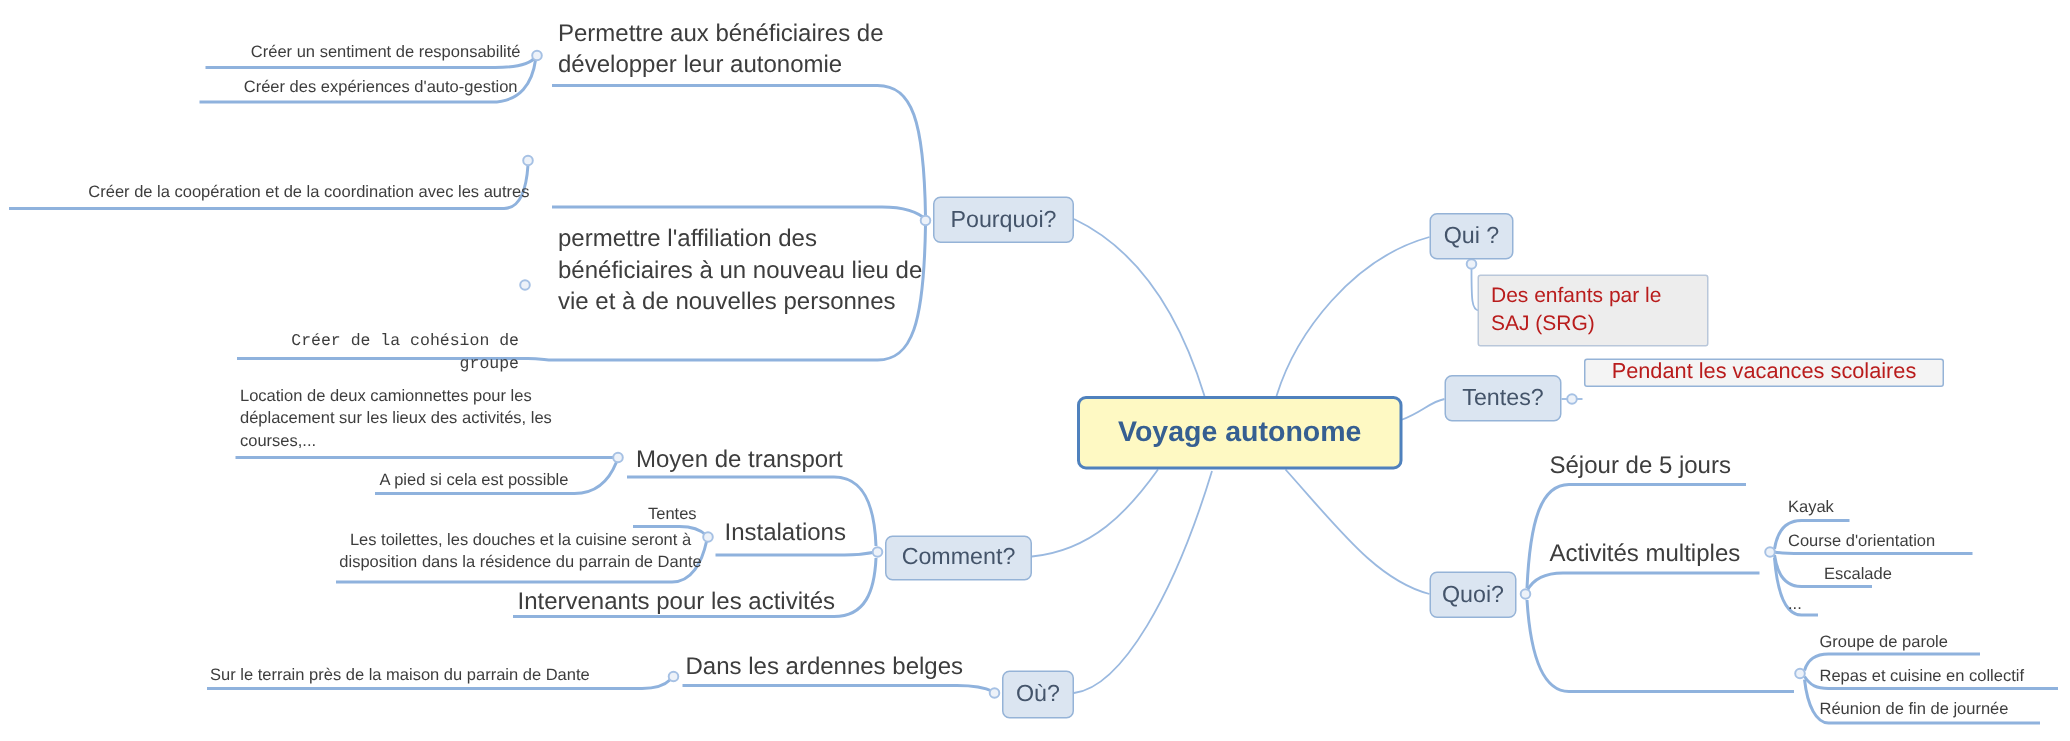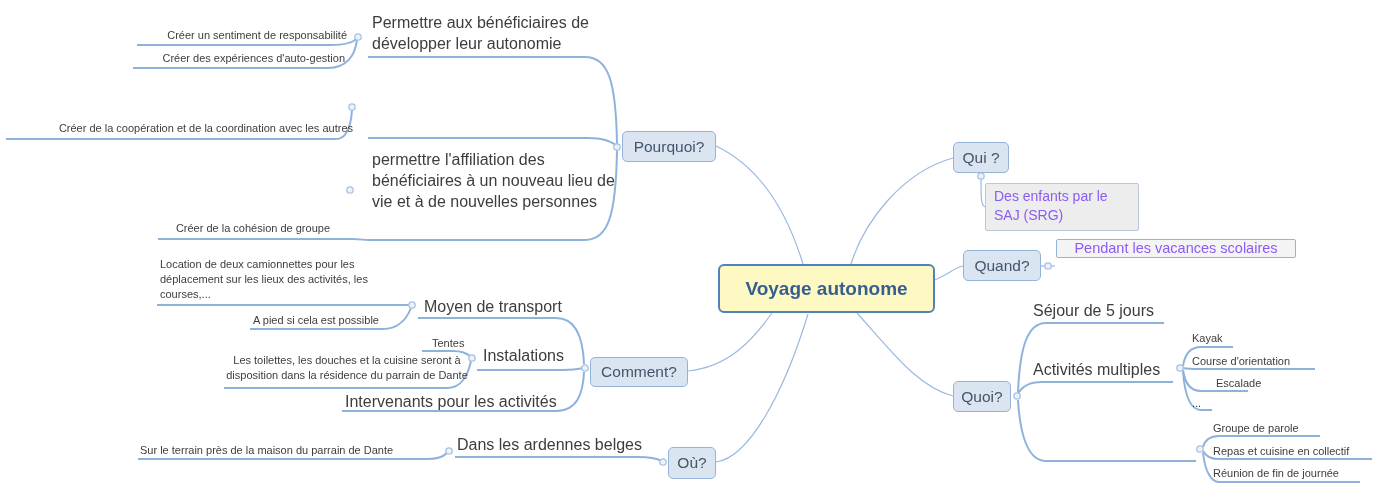--- a/index.html
+++ b/index.html
@@ -19,21 +19,21 @@
     background:#dbe5f1;border:1.5px solid #95b3d7;border-radius:5px;
     color:#44546a;font-size:15.5px;box-sizing:border-box;
   }
   .center-node{
     display:flex;align-items:center;justify-content:center;
     background:#fef9c3;border:2.5px solid #4f81bd;border-radius:6px;
     color:#365f91;font-size:19px;font-weight:600;box-sizing:border-box;
   }
   .answer{
     box-sizing:border-box;border-radius:2px;font-size:14px;line-height:19px;
-    padding:3px 8px;color:#8b5cf6;
+    padding:3px 8px;color:#b91c1c;
   }
   .answer-gray{background:#ededed;border:1.5px solid #b9c7da;}
   .answer-light{background:#f4f4f4;border:1.5px solid #95b3d7;display:flex;align-items:center;justify-content:center;font-size:14.5px;}
   .r{text-align:right;}
   .c{text-align:center;}
 </style>
 </head>
 <body>
 
 <div id="canvas">
@@ -101,41 +101,41 @@
     <span>Voyage autonome</span>
   </div>
 
   <div class="abs node" style="left:622px;top:131px;width:94px;height:31px;">
     <span>Pourquoi?</span>
   </div>
   <div class="abs node" style="left:953px;top:142px;width:56px;height:31px;">
     <span>Qui ?</span>
   </div>
   <div class="abs node" style="left:963px;top:250px;width:78px;height:31px;">
-    <span>Quand?</span>
+    <span>Tentes?</span>
   </div>
   <div class="abs node" style="left:953px;top:381px;width:58px;height:31px;">
     <span>Quoi?</span>
   </div>
   <div class="abs node" style="left:590px;top:357px;width:98px;height:30px;">
     <span>Comment?</span>
   </div>
   <div class="abs node" style="left:668px;top:447px;width:48px;height:32px;">
     <span>Où?</span>
   </div>
 
   <div class="abs answer answer-gray" style="left:985px;top:183px;width:154px;height:48px;">Des enfants par le SAJ (SRG)</div>
   <div class="abs answer answer-light" style="left:1056px;top:239px;width:240px;height:19px;">Pendant les vacances scolaires</div>
 
   <div class="abs lbl" style="left:372px;top:12px;width:242px;">Permettre aux bénéficiaires de développer leur autonomie</div>
   <div class="abs sm r" style="left:135px;top:28px;width:212px;">Créer un sentiment de responsabilité</div>
   <div class="abs sm r" style="left:130px;top:51px;width:215px;">Créer des expériences d'auto-gestion</div>
   <div class="abs sm r" style="left:8px;top:121px;width:345px;">Créer de la coopération et de la coordination avec les autres</div>
   <div class="abs lbl" style="left:372px;top:149px;width:252px;">permettre l'affiliation des bénéficiaires à un nouveau lieu de vie et à de nouvelles personnes</div>
-  <div class="abs sm r" style="left:148px;top:221px;width:182px;">Créer de la cohésion de groupe</div>
+  <div class="abs sm r" style="left:164px;top:221px;width:182px;font-family:Liberation Mono, monospace;">Créer de la cohésion de groupe</div>
 
   <div class="abs lbl" style="left:424px;top:296px;">Moyen de transport</div>
   <div class="abs sm" style="left:160px;top:257px;width:228px;">Location de deux camionnettes pour les déplacement sur les lieux des activités, les courses,...</div>
   <div class="abs sm" style="left:253px;top:313px;">A pied si cela est possible</div>
   <div class="abs lbl" style="left:483px;top:345px;">Instalations</div>
   <div class="abs sm" style="left:432px;top:336px;">Tentes</div>
   <div class="abs sm c" style="left:224px;top:353px;width:246px;">Les toilettes, les douches et la cuisine seront à disposition dans la résidence du parrain de Dante</div>
   <div class="abs lbl" style="left:345px;top:391px;">Intervenants pour les activités</div>
 
   <div class="abs sm" style="left:140px;top:443px;width:300px;">Sur le terrain près de la maison du parrain de Dante</div>

